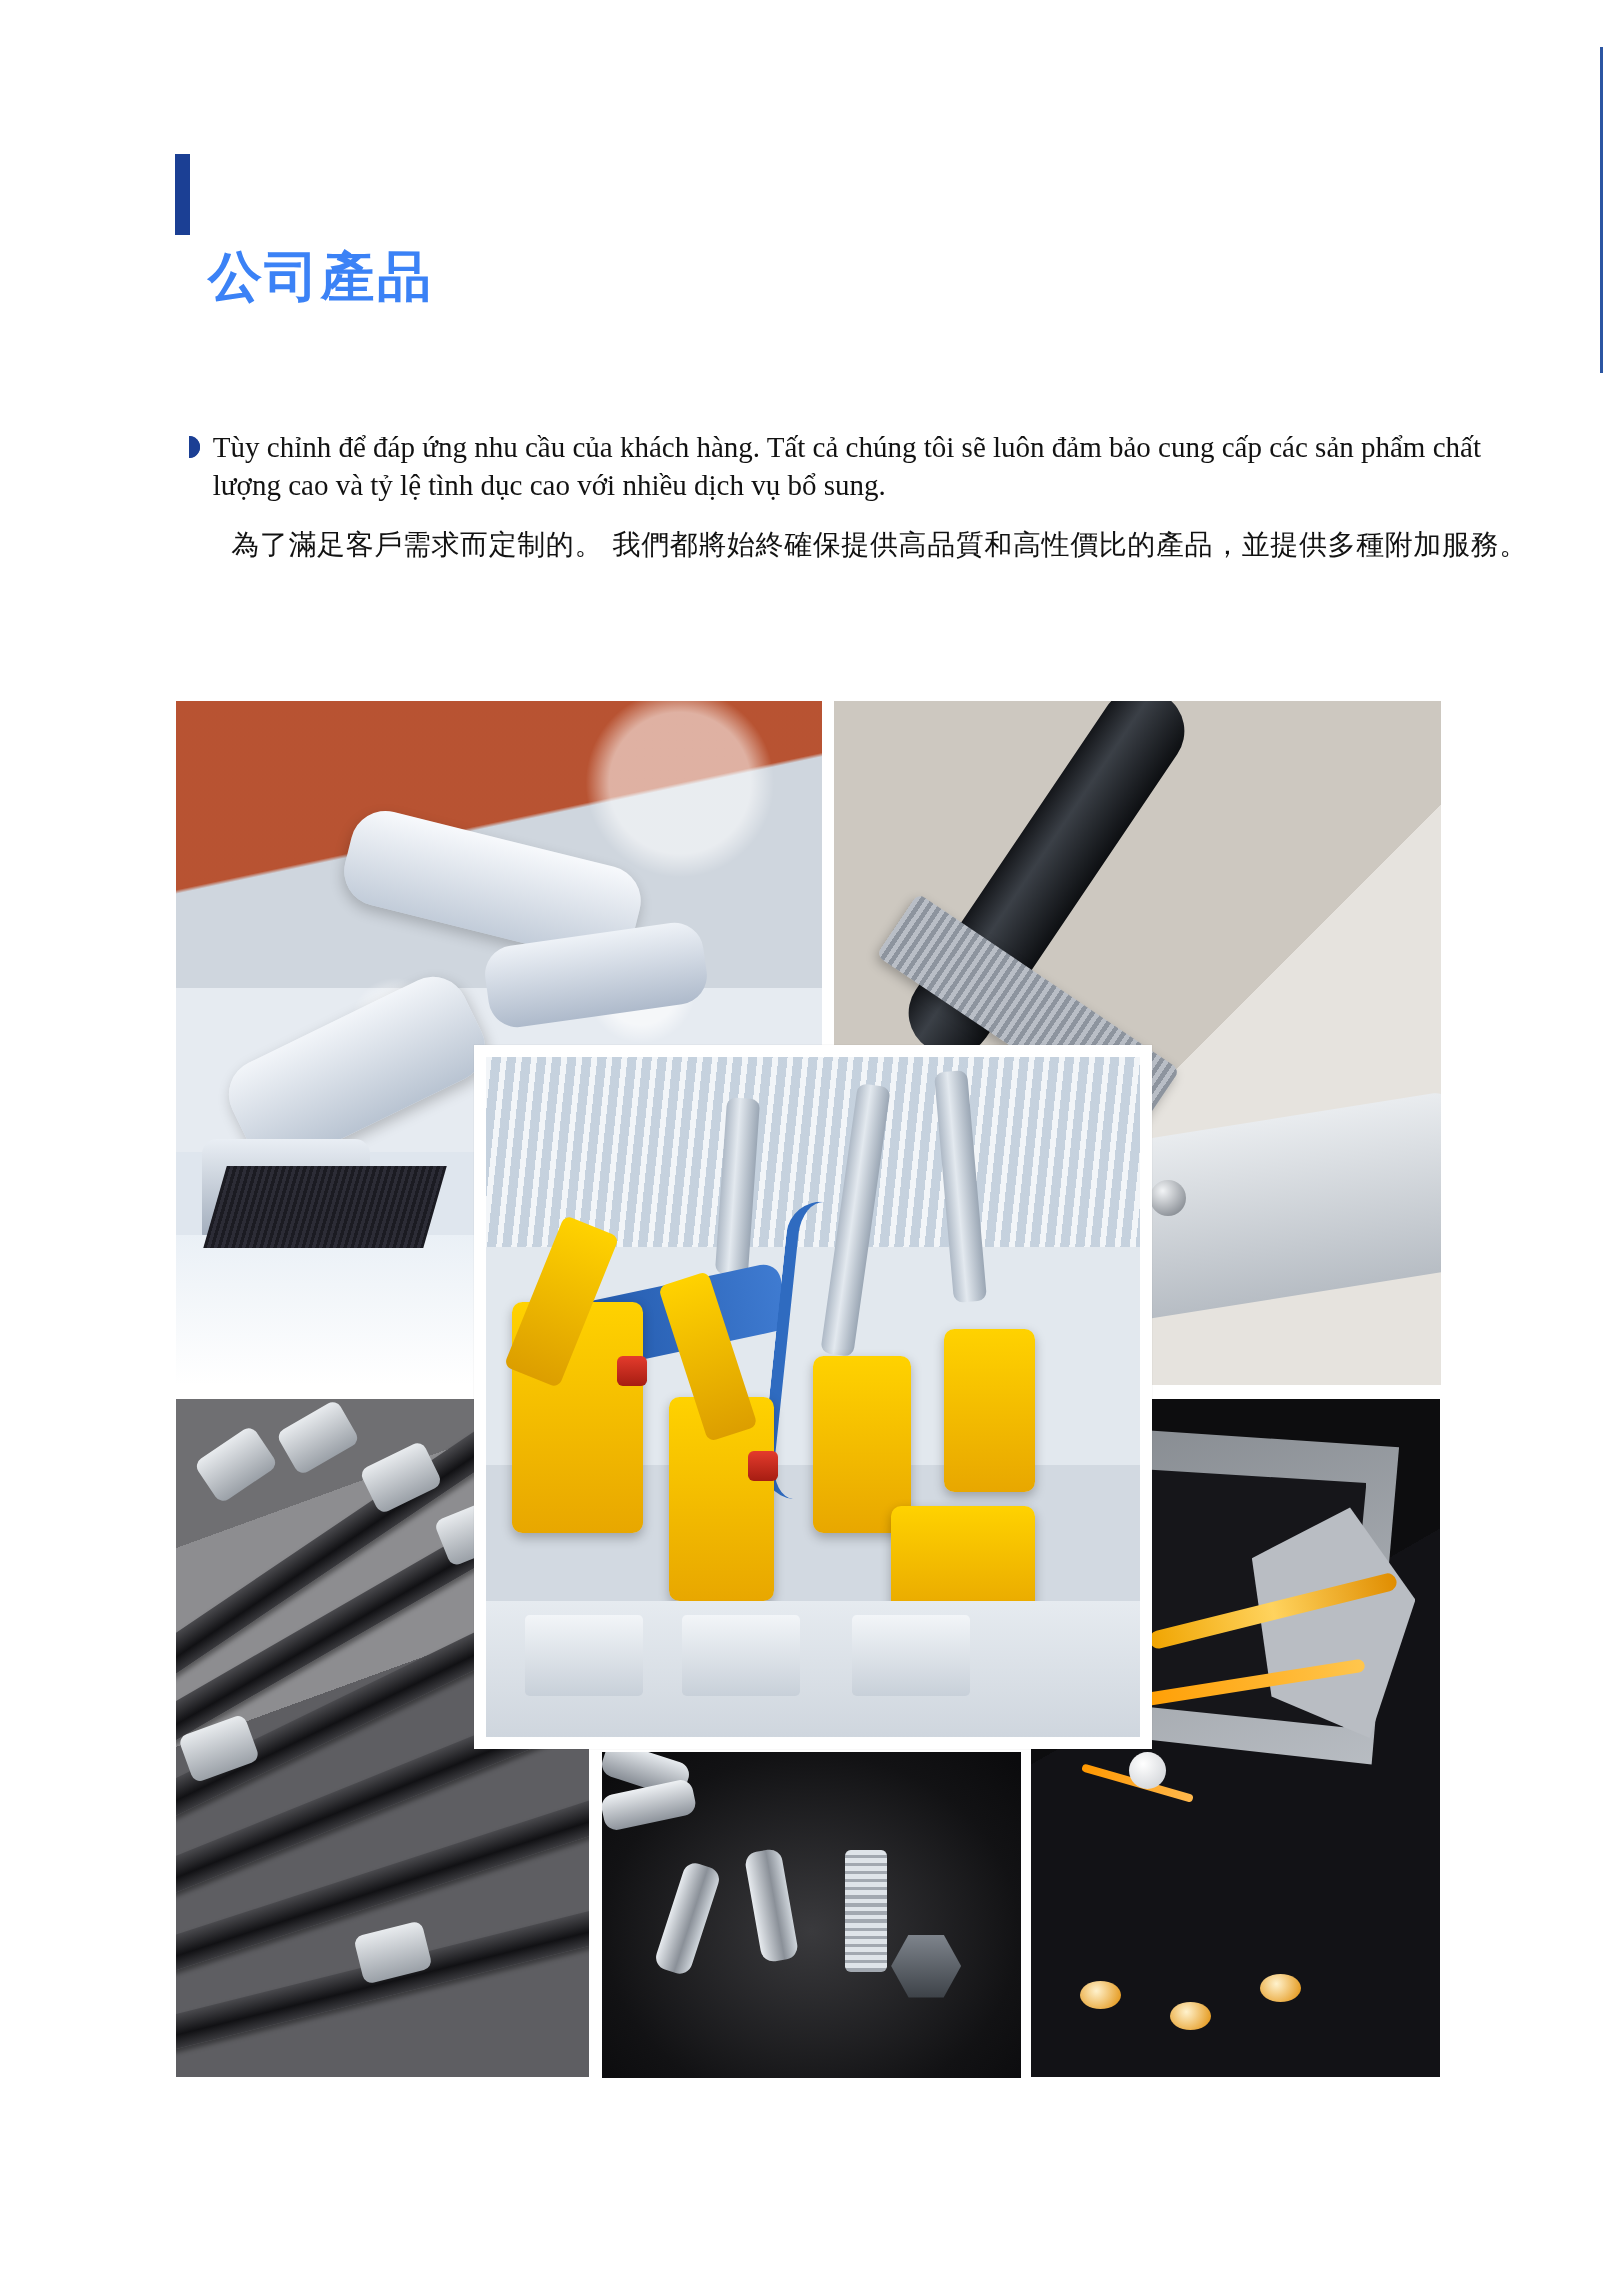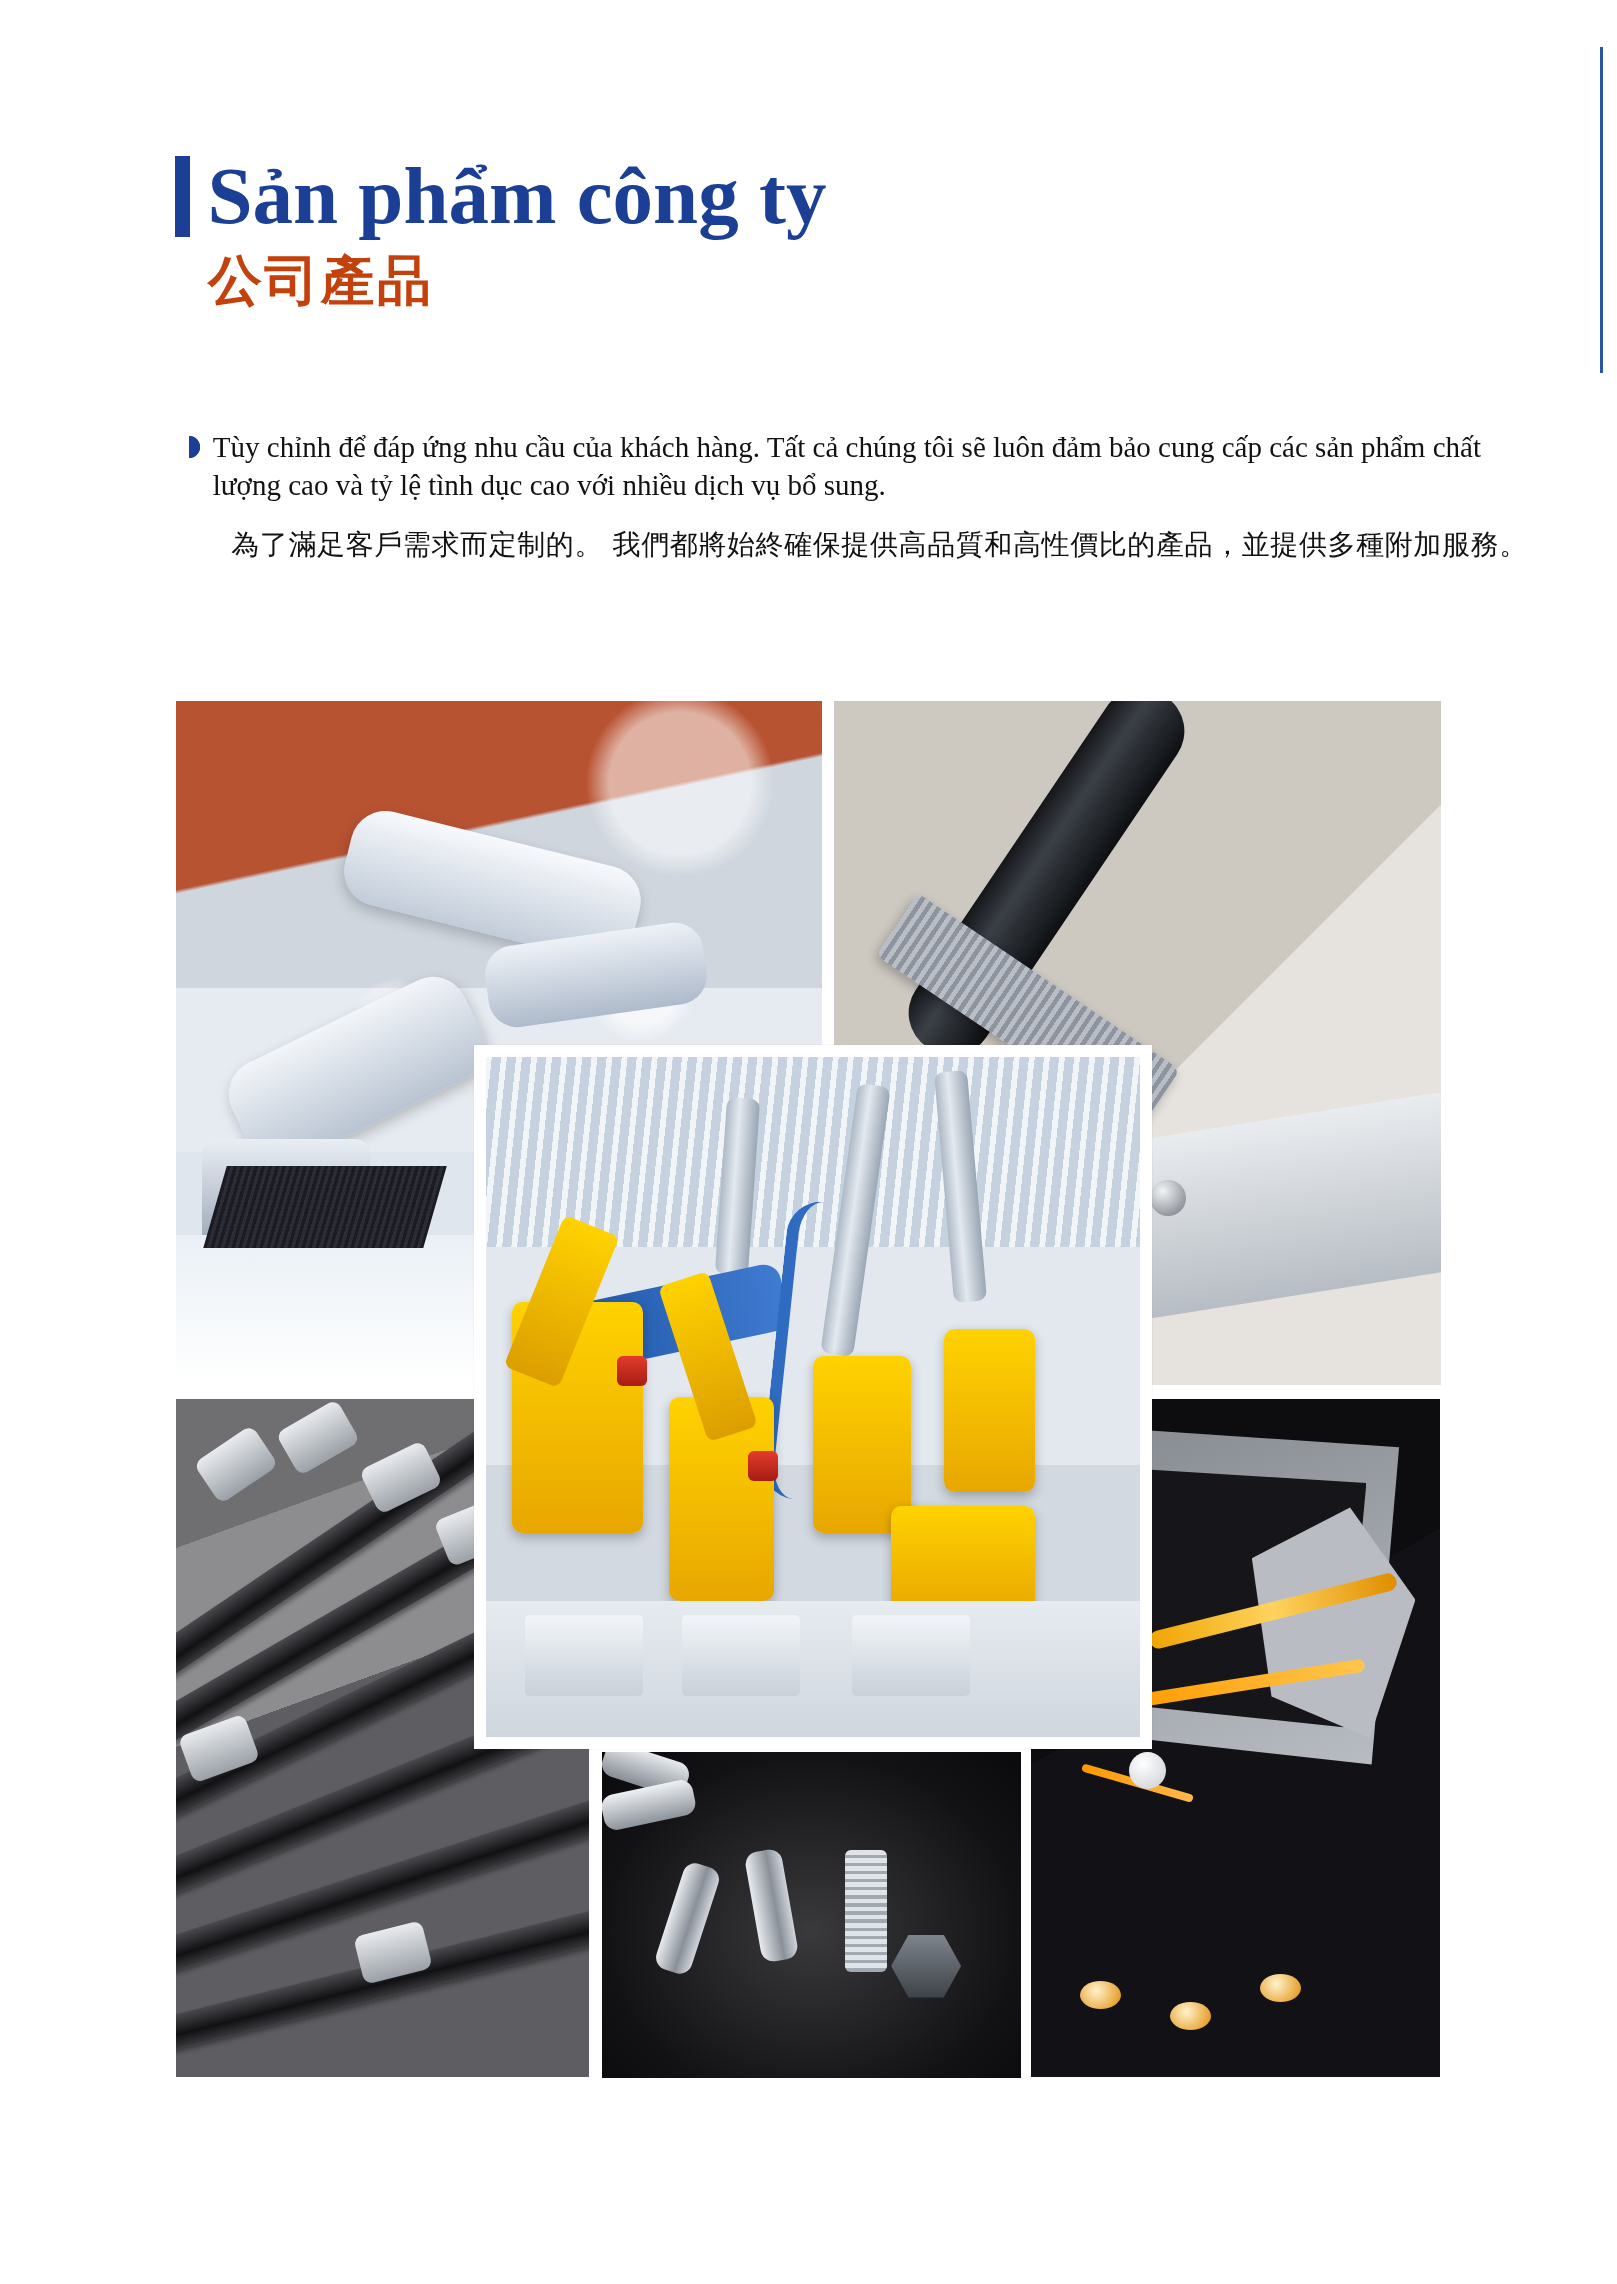--- a/index.html
+++ b/index.html
@@ -52,21 +52,21 @@
     letter-spacing: 0px;
     white-space: nowrap;
   }
   .title-zh {
     margin-top: 11.6px;
     margin-left: 33px;
     font-family: "DejaVu Sans", sans-serif;
     font-size: 54px;
     line-height: 1.1;
     font-weight: 700;
-    color: #c2410c;
+    color: #3b82f6;
     letter-spacing: 2.3px;
   }
 
   
   .intro {
     position: absolute;
     left: 178px;
     top: 428px;
     width: 1356px;
   }
@@ -384,21 +384,20 @@
   #photo-factory .c3 { left: 56%; }
 </style>
 </head>
 <body>
 
 <div class="edge-rule"></div>
 
 <div class="title-wrap">
   <div class="title-row">
     <div class="title-bar"></div>
-    <div class="title-vi">Sản phẩm công ty</div>
   </div>
   <div class="title-zh">公司產品</div>
 </div>
 
 <div class="intro">
   <div class="intro-row">
     <span class="bullet-dot"></span>
     <div class="intro-vi">Tùy chỉnh để đáp ứng nhu cầu của khách hàng. Tất cả chúng tôi sẽ luôn đảm bảo cung cấp các sản phẩm chất lượng cao và tỷ lệ tình dục cao với nhiều dịch vụ bổ sung.</div>
   </div>
   <div class="intro-zh">為了滿足客戶需求而定制的。 我們都將始終確保提供高品質和高性價比的產品，並提供多種附加服務。</div>

